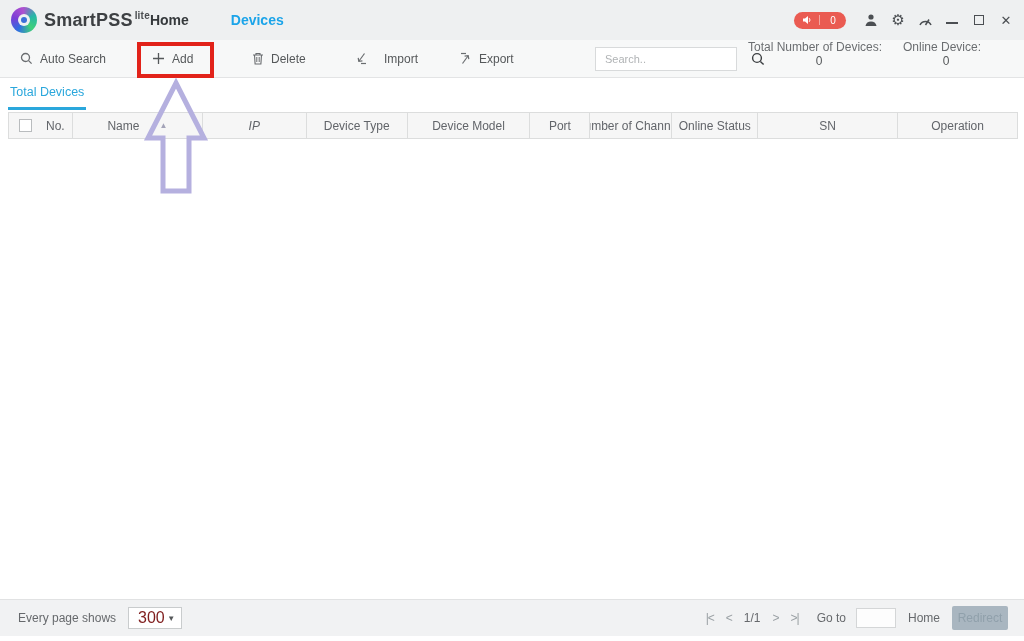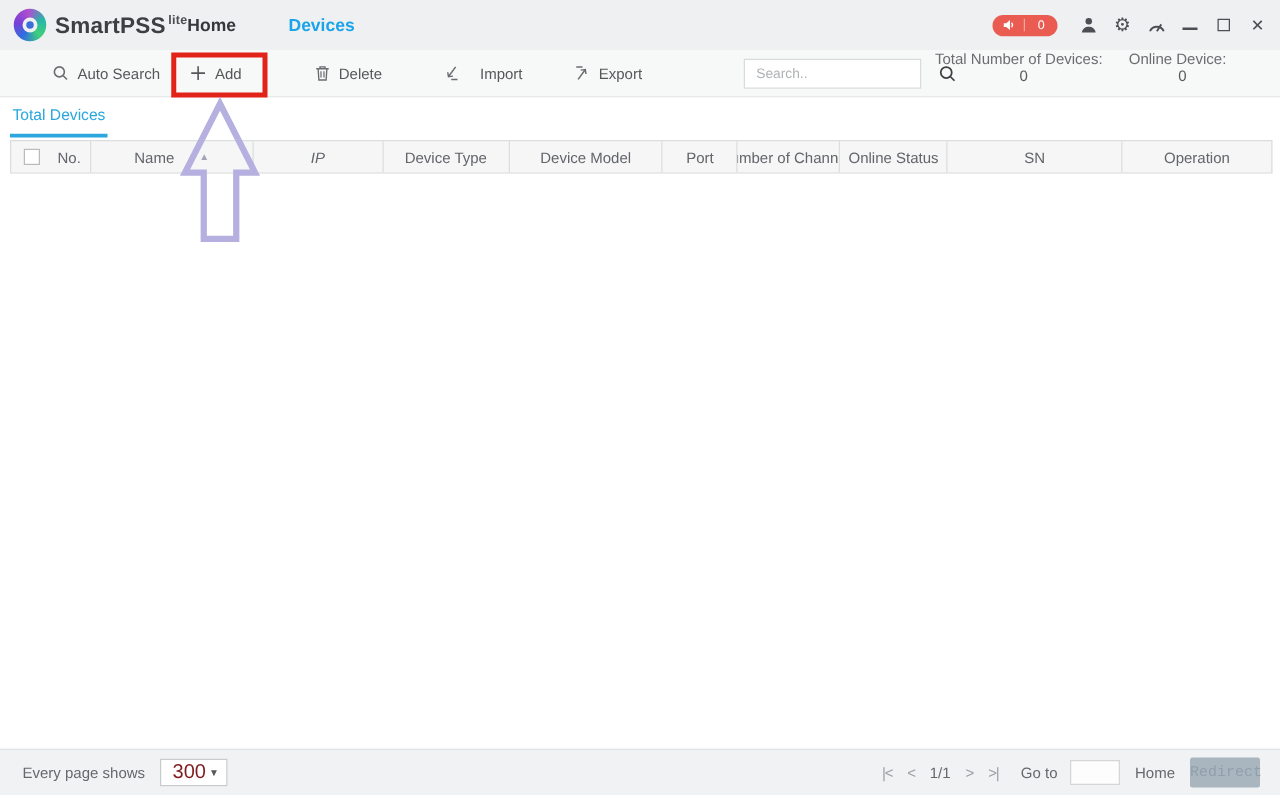--- a/index.html
+++ b/index.html
@@ -70,21 +70,21 @@
     display:flex; align-items:center; cursor:pointer; }
   .pp-select .val { flex:1; padding-left:9px; font-size:16px; color:#7f1d1d; }
   .pp-select .caret { font-size:8px; color:#55585a; padding-right:6px; }
   .pager { position:absolute; right:16px; display:flex; align-items:center; }
   .pg-ic { color:#9aa0a4; font-size:12px; cursor:pointer; letter-spacing:-1px; padding:0 6px; }
   .pg-num { color:#66696c; padding:0 6px; }
   .goto-label { margin:0 10px 0 12px; }
   .goto-input { width:40px; height:20px; border:1px solid #d4d6d7; background:#fdfdfd; outline:none; margin-right:12px; }
   .page-label { margin-right:12px; }
   .redirect-btn { width:56px; height:24px; background:#a9b6c0; border:none; border-radius:2px;
-    color:#90a0ab; font-size:12px; font-family:Liberation Mono, monospace; cursor:default; }
+    color:#90a0ab; font-size:12px; font-family:Liberation Sans, sans-serif; cursor:default; }
   
   .hl-box { position:absolute; left:137px; top:42px; width:77px; height:36px;
     border:4px solid #e2231a; pointer-events:none; }
   .arrow-overlay { position:absolute; left:0; top:0; pointer-events:none; }
 </style>
 </head>
 <body>
 
 <div class="topbar">
   <div class="logo">
@@ -126,21 +126,21 @@
         <span class="win-min"></span>
       </span>
     <span class="ticon">
         <span class="win-max"></span>
       </span>
     <span class="ticon win-close">✕</span>
   </div>
 </div>
 
 <div class="toolbar">
-  <div class="tool-item" style="left:42px;">
+  <div class="tool-item" style="left:20px;">
     <svg width="13" height="13" viewBox="0 0 13 13">
         <circle cx="5.5" cy="5.5" r="4" fill="none" stroke="#6a6d70" stroke-width="1.3"></circle>
         <path d="M8.6 8.6l3 3" stroke="#6a6d70" stroke-width="1.3"></path>
       </svg>
     <span>Auto Search</span>
   </div>
   <div class="tool-item" style="left:152px;">
     <svg width="13" height="13" viewBox="0 0 13 13">
         <path d="M6.5 1v11M1 6.5h11" stroke="#55585a" stroke-width="1.3"></path>
       </svg>

